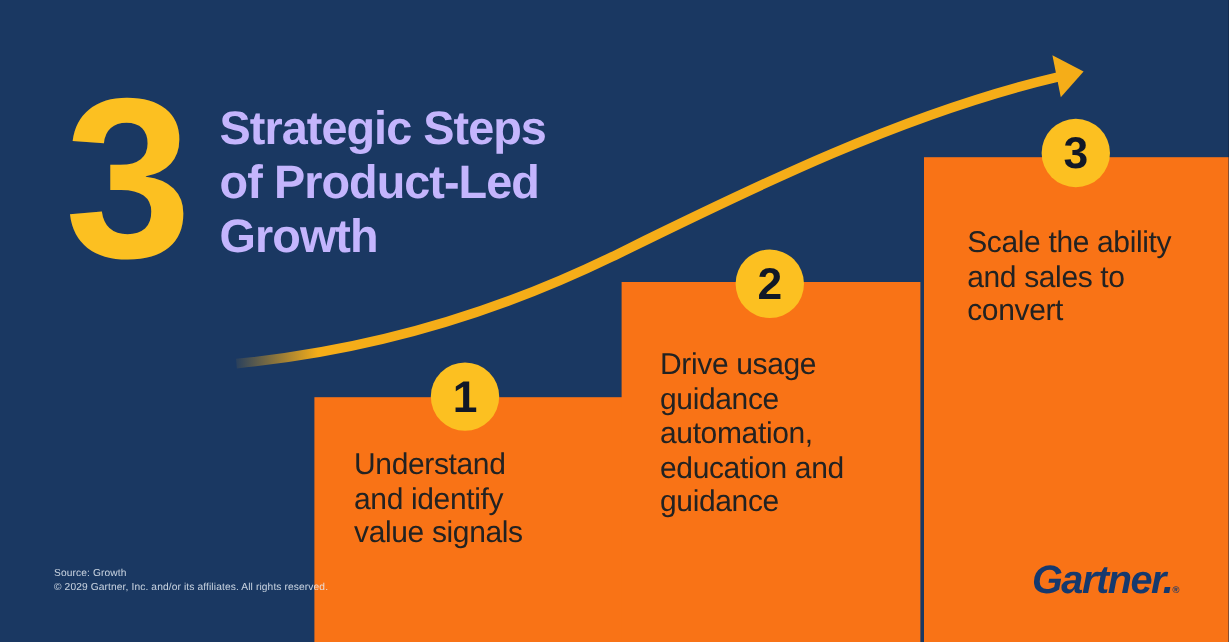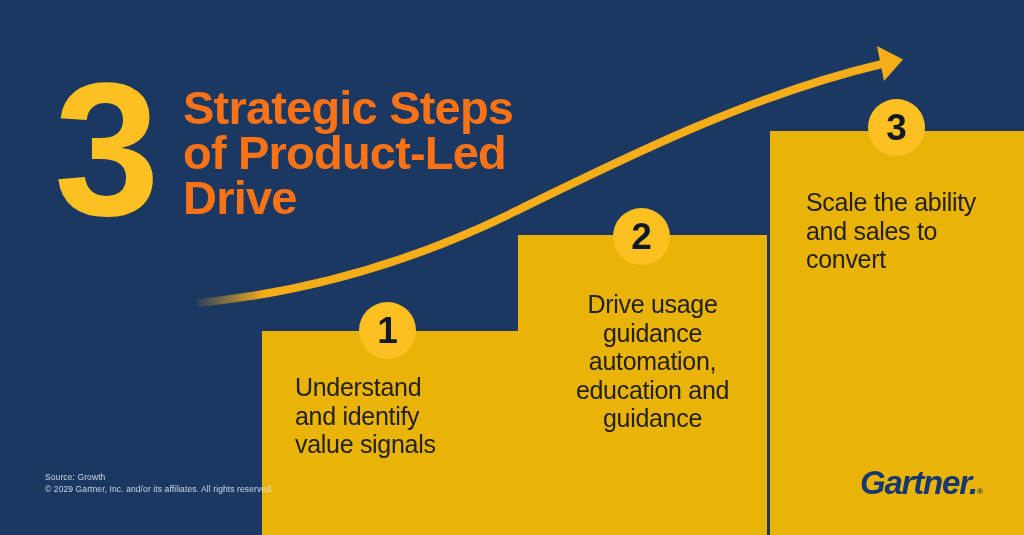--- a/index.html
+++ b/index.html
@@ -11,29 +11,29 @@
     font-family:"Liberation Sans","DejaVu Sans",sans-serif;
   }
   
   .hero-number{
     position:absolute;left:54px;top:80px;
     font-size:190px;line-height:138px;font-weight:bold;
     color:#fcc021;letter-spacing:-4px;
   }
   .hero-title{
     position:absolute;left:183px;top:85px;
-    font-size:47px;line-height:45px;font-weight:bold;
-    color:#f97316;letter-spacing:-0.8px;
+    font-size:39px;line-height:45px;font-weight:bold;
+    color:#c4b5fd;letter-spacing:-0.8px;
   }
   
   .arrow-svg{position:absolute;left:0;top:0;}
   
-  .card{position:absolute;background:#eab308;}
+  .card{position:absolute;background:#f97316;}
   .card1{left:262px;top:331px;width:273px;height:204px;}
-  .card2{left:518px;top:235px;width:249px;height:300px;text-align:center;}
+  .card2{left:518px;top:235px;width:249px;height:300px;}
   .card3{left:770px;top:131px;width:254px;height:404px;}
   .card-text{
     font-size:25px;line-height:28.5px;color:#222222;
     letter-spacing:-0.3px;font-weight:400;
   }
   .card1 .card-text{margin:42px 14px 0 33px;}
   .card2 .card-text{margin:55px 12px 0 32px;}
   .card3 .card-text{margin:57px 10px 0 36px;}
   
   .badge{
@@ -70,21 +70,21 @@
       </linearGradient>
     </defs>
     <path d="M197,303 C300,293 405,265 510,214 C620,160 750,95 882,64" fill="none" stroke="url(#tailFade)" stroke-width="8"></path>
     <polygon points="877,46 903,59.5 884,81" fill="#f5ad18"></polygon>
   </svg>
 
   <div class="hero-number">3</div>
   <div class="hero-title">
     <div>Strategic Steps</div>
     <div>of Product-Led</div>
-    <div>Drive</div>
+    <div>Growth</div>
   </div>
 
   <div class="card card1">
     <div class="card-text">
       <div>Understand</div>
       <div>and identify</div>
       <div>value signals</div>
     </div>
   </div>
 

